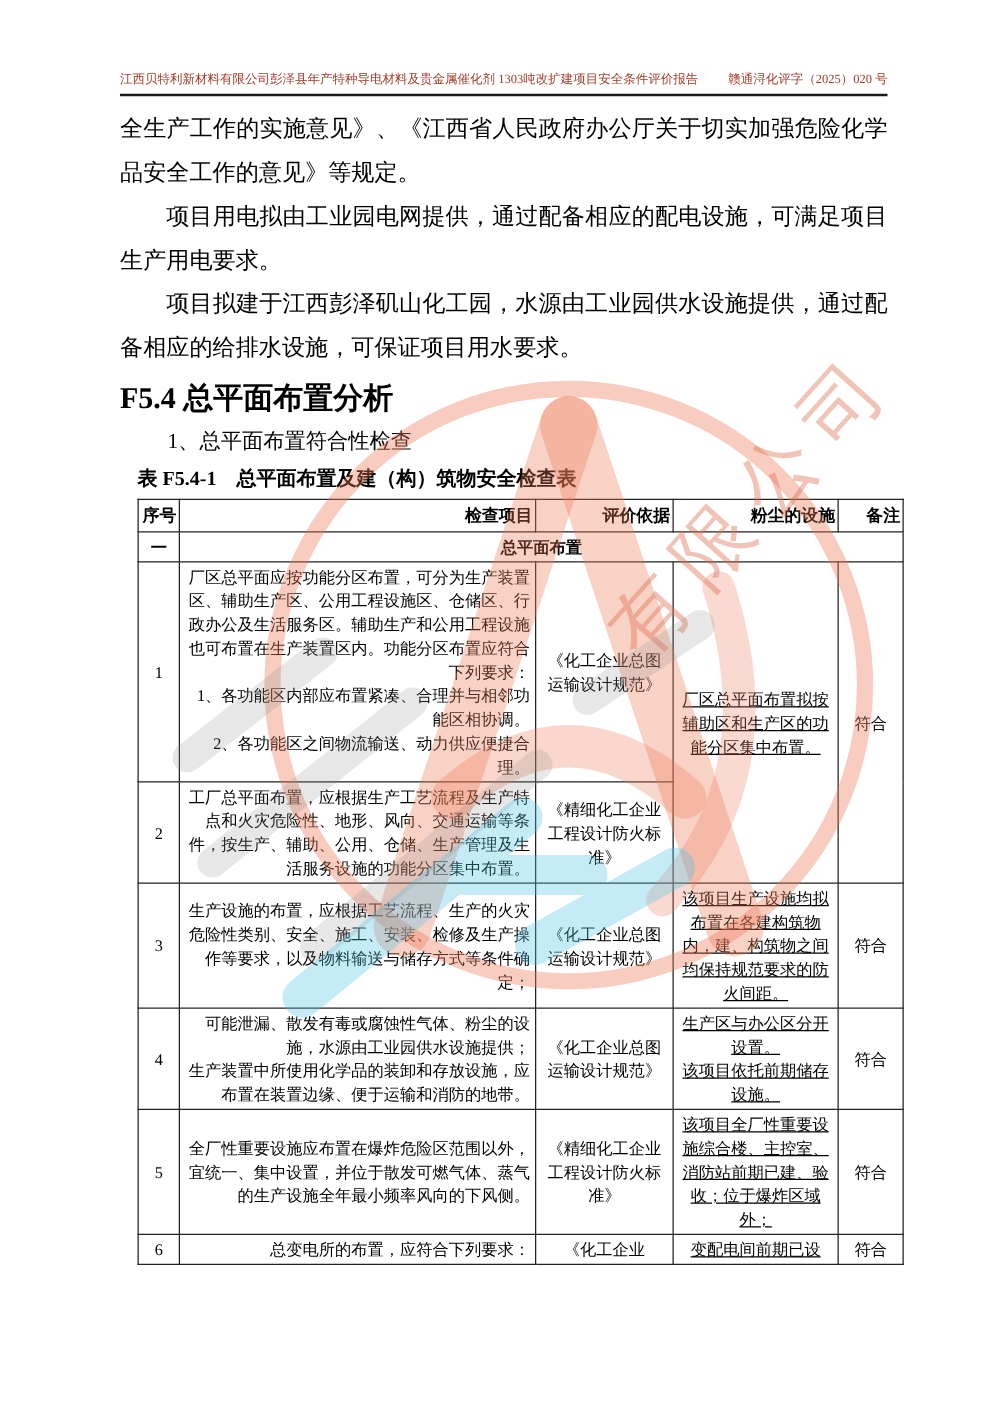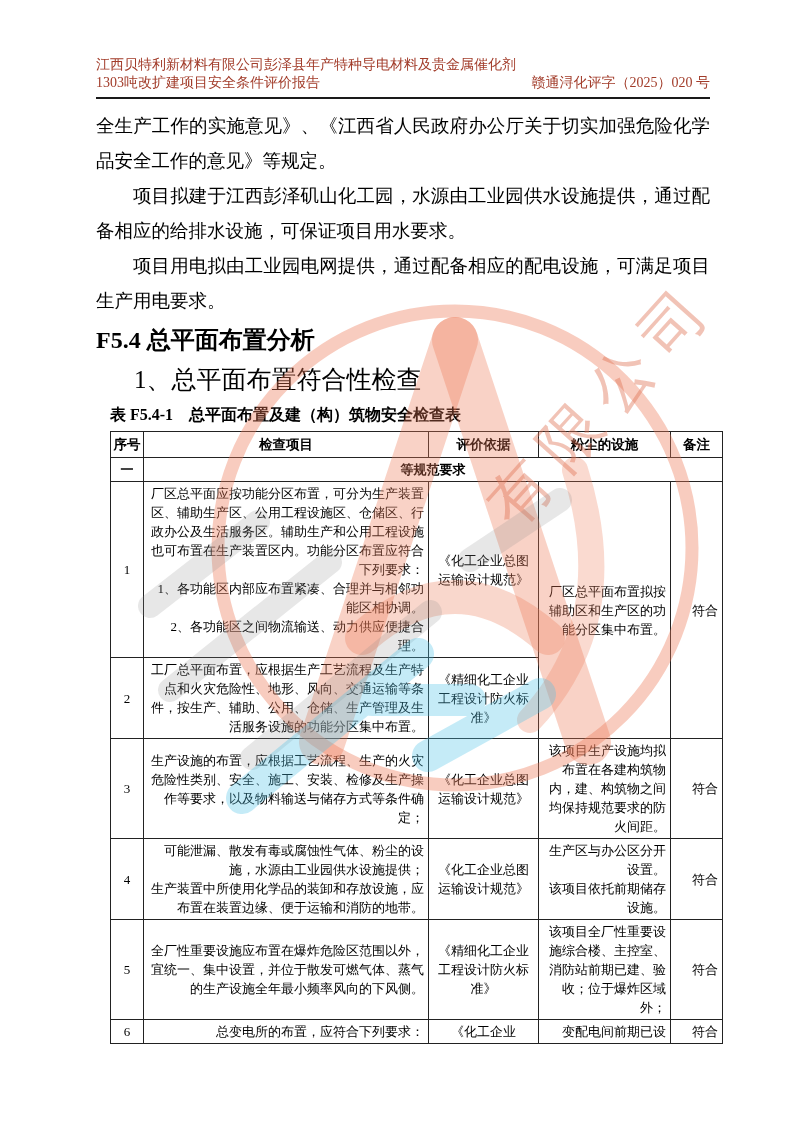--- a/index.html
+++ b/index.html
@@ -3,47 +3,47 @@
 <meta charset="utf-8">
 <style>
   * { margin:0; padding:0; box-sizing:border-box; }
   html,body { background:#ffffff; }
   .page {
     position:relative; width:793px; height:1122px; background:#fff;
     overflow:hidden; font-family:"Liberation Serif", serif; color:#000;
   }
   .content { position:absolute; left:96px; top:56px; width:630px; z-index:1; }
   .doc-header {
-    display:flex; align-items:flex-end; gap:14px;
-    width:614px; font-size:14px; color:#A23C2A;
+    display:flex; justify-content:space-between; align-items:flex-end; gap:14px;
+    width:614px; font-size:10px; color:#A23C2A;
     padding-bottom:5px; border-bottom:2px solid #1a1a1a;
   }
   .doc-header .hdr-right { white-space:nowrap; }
   .body-text { margin-top:10px; }
   .body-text p {
     width:614px; font-size:18.5px; line-height:35px; text-align:justify;
     text-justify:inter-ideograph;
   }
   .indent { text-indent:2em; }
   .sec-heading { margin-top:5px; font-size:24px; font-weight:bold; }
-  .sub-heading { margin-top:7px; font-size:25px; padding-left:38px; }
+  .sub-heading { margin-top:7px; font-size:17px; padding-left:38px; }
   .tbl-title { width:612px; margin:9px 0 5px 14px; font-size:16px; font-weight:bold; }
   table.checklist {
     width:612px; margin-left:14px; border-collapse:collapse; table-layout:fixed;
     font-size:13px; line-height:19px;
   }
   table.checklist th, table.checklist td {
     border:1px solid #222; vertical-align:middle; padding:2px 4px;
   }
-  table.checklist th { font-size:13.5px; font-weight:bold; text-align:center; padding:3px 2px; }
+  table.checklist th { font-size:13.5px; font-weight:bold; text-align:right; padding:3px 2px; }
   .c-no   { text-align:center; padding:2px 1px; }
   .c-item { text-align:right; white-space:pre-line; }
   .c-basis{ text-align:center; padding:2px 10px; }
-  .c-status{ text-align:right; white-space:pre-line; }
-  .c-note { text-align:right; padding:2px 1px; }
+  .c-status{ text-align:center; white-space:pre-line;text-decoration:underline; }
+  .c-note { text-align:center; padding:2px 1px; }
   .section-row td { font-weight:bold; text-align:center; }
   .watermark {
     position:absolute; left:0; top:0; width:793px; height:1122px;
     z-index:2; pointer-events:none;
   }
 </style>
 </head>
 <body>
 
 <div class="page">
@@ -78,22 +78,22 @@
 
   <div class="content">
 
     <div class="doc-header">
       <span class="hdr-left">江西贝特利新材料有限公司彭泽县年产特种导电材料及贵金属催化剂 1303吨改扩建项目安全条件评价报告</span>
       <span class="hdr-right">赣通浔化评字（2025）020 号</span>
     </div>
 
     <div class="body-text">
       <p>全生产工作的实施意见》、《江西省人民政府办公厅关于切实加强危险化学品安全工作的意见》等规定。</p>
+      <p class="indent">项目用电拟由工业园电网提供，通过配备相应的配电设施，可满足项目生产用电要求。</p>
       <p class="indent">项目拟建于江西彭泽矶山化工园，水源由工业园供水设施提供，通过配备相应的给排水设施，可保证项目用水要求。</p>
-      <p class="indent">项目用电拟由工业园电网提供，通过配备相应的配电设施，可满足项目生产用电要求。</p>
     </div>
 
     <div class="sec-heading">F5.4 总平面布置分析</div>
     <div class="sub-heading">1、总平面布置符合性检查</div>
     <div class="tbl-title">表 F5.4-1　总平面布置及建（构）筑物安全检查表</div>
 
     <table class="checklist">
       <colgroup>
         <col style="width:33px">
           <col style="width:285px">
@@ -106,21 +106,21 @@
           <th>序号</th>
           <th>检查项目</th>
           <th>评价依据</th>
           <th>粉尘的设施</th>
           <th>备注</th>
         </tr>
       </thead>
       <tbody>
         <tr class="section-row">
           <td>一</td>
-          <td colspan="4">等规范要求</td>
+          <td colspan="4">总平面布置</td>
         </tr>
         <tr>
           <td class="c-no">1</td>
           <td class="c-item">厂区总平面应按功能分区布置，可分为生产装置区、辅助生产区、公用工程设施区、仓储区、行政办公及生活服务区。辅助生产和公用工程设施也可布置在生产装置区内。功能分区布置应符合下列要求：
 1、各功能区内部应布置紧凑、合理并与相邻功能区相协调。
 2、各功能区之间物流输送、动力供应便捷合理。</td>
           <td class="c-basis">《化工企业总图运输设计规范》</td>
           <td class="c-status" rowspan="2">厂区总平面布置拟按辅助区和生产区的功能分区集中布置。</td>
           <td class="c-note" rowspan="2">符合</td>
         </tr>

